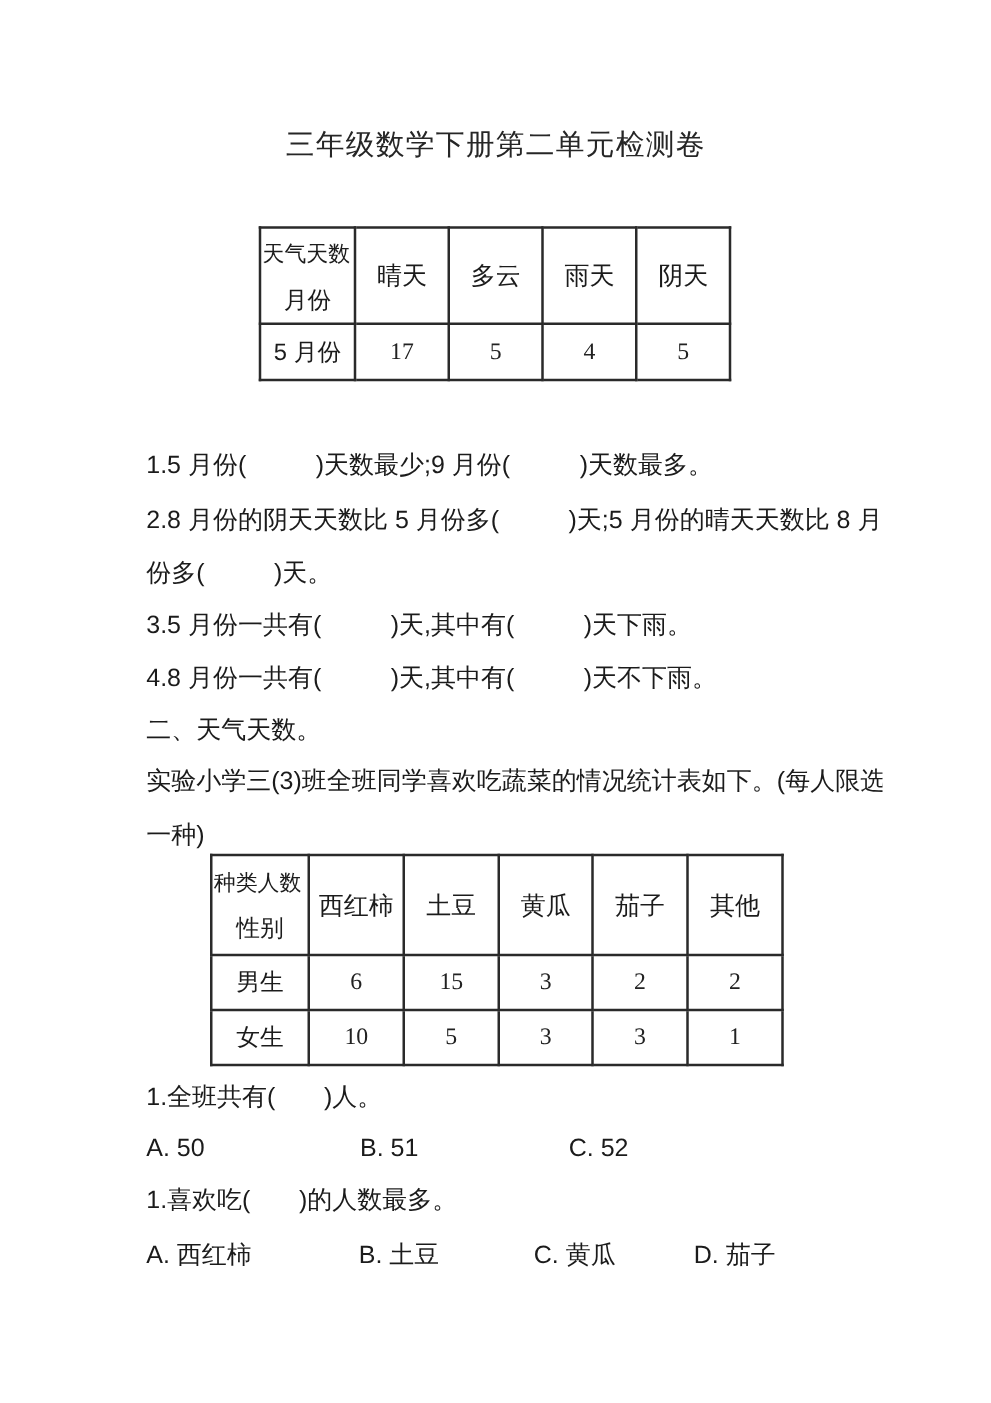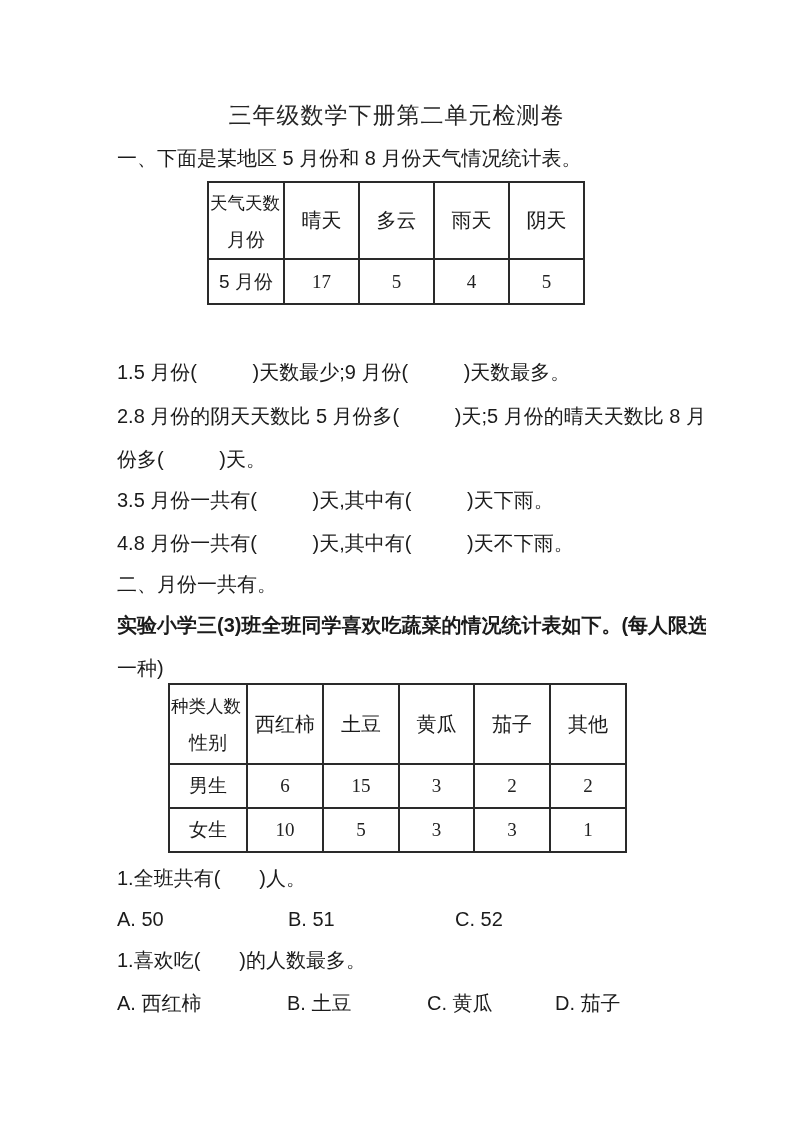--- a/index.html
+++ b/index.html
@@ -69,21 +69,20 @@
     color: #1b1b1b;
   }
 </style>
 </head>
 <body>
 
 <div class="page">
 
   <div class="abs doc-title">三年级数学下册第二单元检测卷</div>
 
-  <div class="abs cn-line" style="top:146px;">一、下面是某地区 5 月份和 8 月份天气情况统计表。</div>
 
   <table class="grid abs" style="top:181px; left:207px;">
     <colgroup>
       <col style="width:76px">
         <col style="width:75px">
         <col style="width:75px">
         <col style="width:75px">
         <col style="width:75px">
     </colgroup>
     <tbody>
@@ -108,22 +107,22 @@
     </tr>
   </tbody>
     </table>
 
   <div class="abs cn-line" style="top:360px;">1.5 月份(          )天数最少;9 月份(          )天数最多。</div>
   <div class="abs cn-line" style="top:404px;">2.8 月份的阴天天数比 5 月份多(          )天;5 月份的晴天天数比 8 月</div>
   <div class="abs cn-line" style="top:447px;">份多(          )天。</div>
   <div class="abs cn-line" style="top:488px;">3.5 月份一共有(          )天,其中有(          )天下雨。</div>
   <div class="abs cn-line" style="top:531px;">4.8 月份一共有(          )天,其中有(          )天不下雨。</div>
 
-  <div class="abs cn-line" style="top:572px;">二、月份一共有。</div>
-  <div class="abs cn-line" style="top:613px;font-weight:bold;">实验小学三(3)班全班同学喜欢吃蔬菜的情况统计表如下。(每人限选</div>
+  <div class="abs cn-line" style="top:572px;">二、天气天数。</div>
+  <div class="abs cn-line" style="top:613px;">实验小学三(3)班全班同学喜欢吃蔬菜的情况统计表如下。(每人限选</div>
   <div class="abs cn-line" style="top:656px;">一种)</div>
 
   <table class="grid abs" style="top:683px; left:168px;">
     <colgroup>
       <col style="width:78px">
         <col style="width:76px">
         <col style="width:76px">
         <col style="width:75px">
         <col style="width:76px">
         <col style="width:76px">

